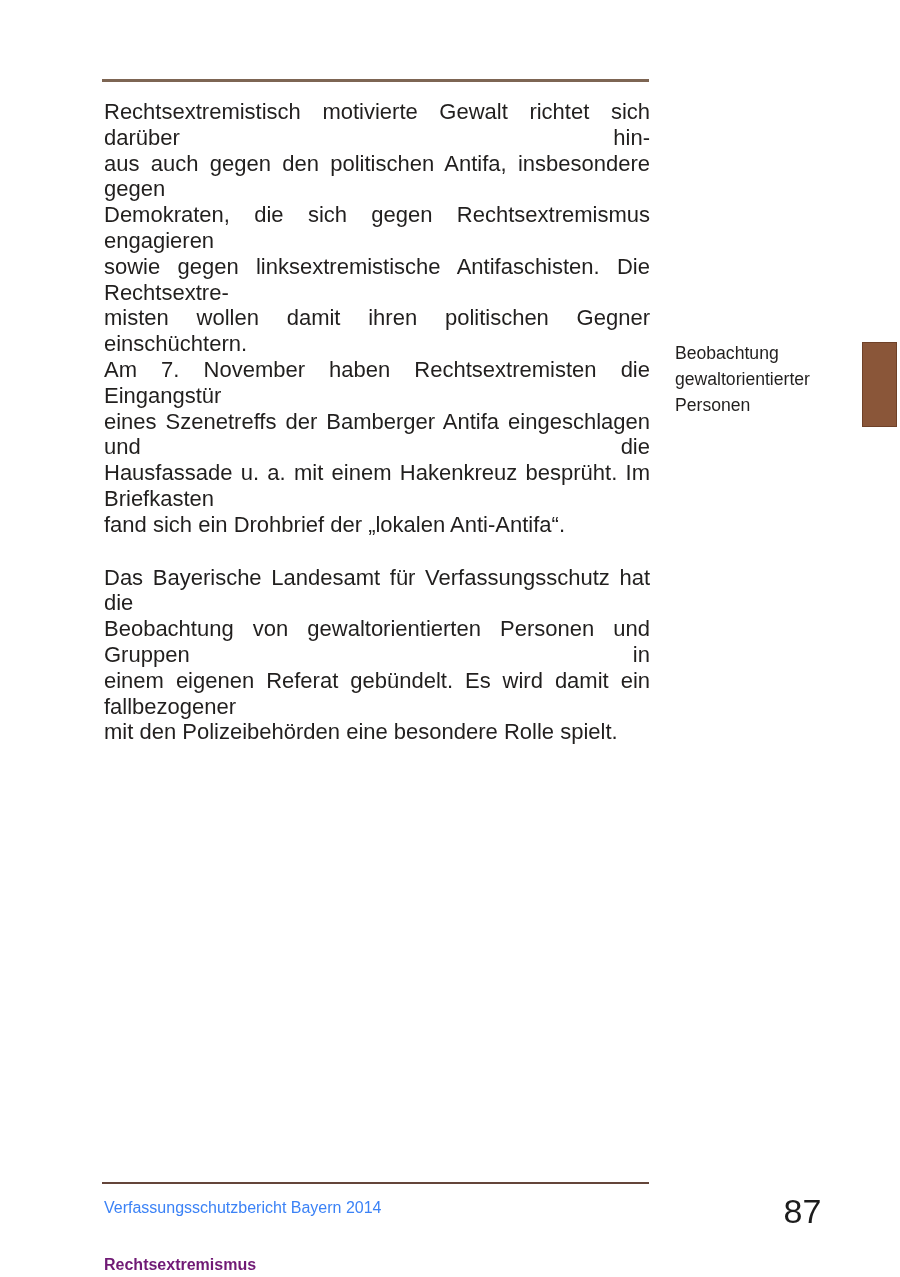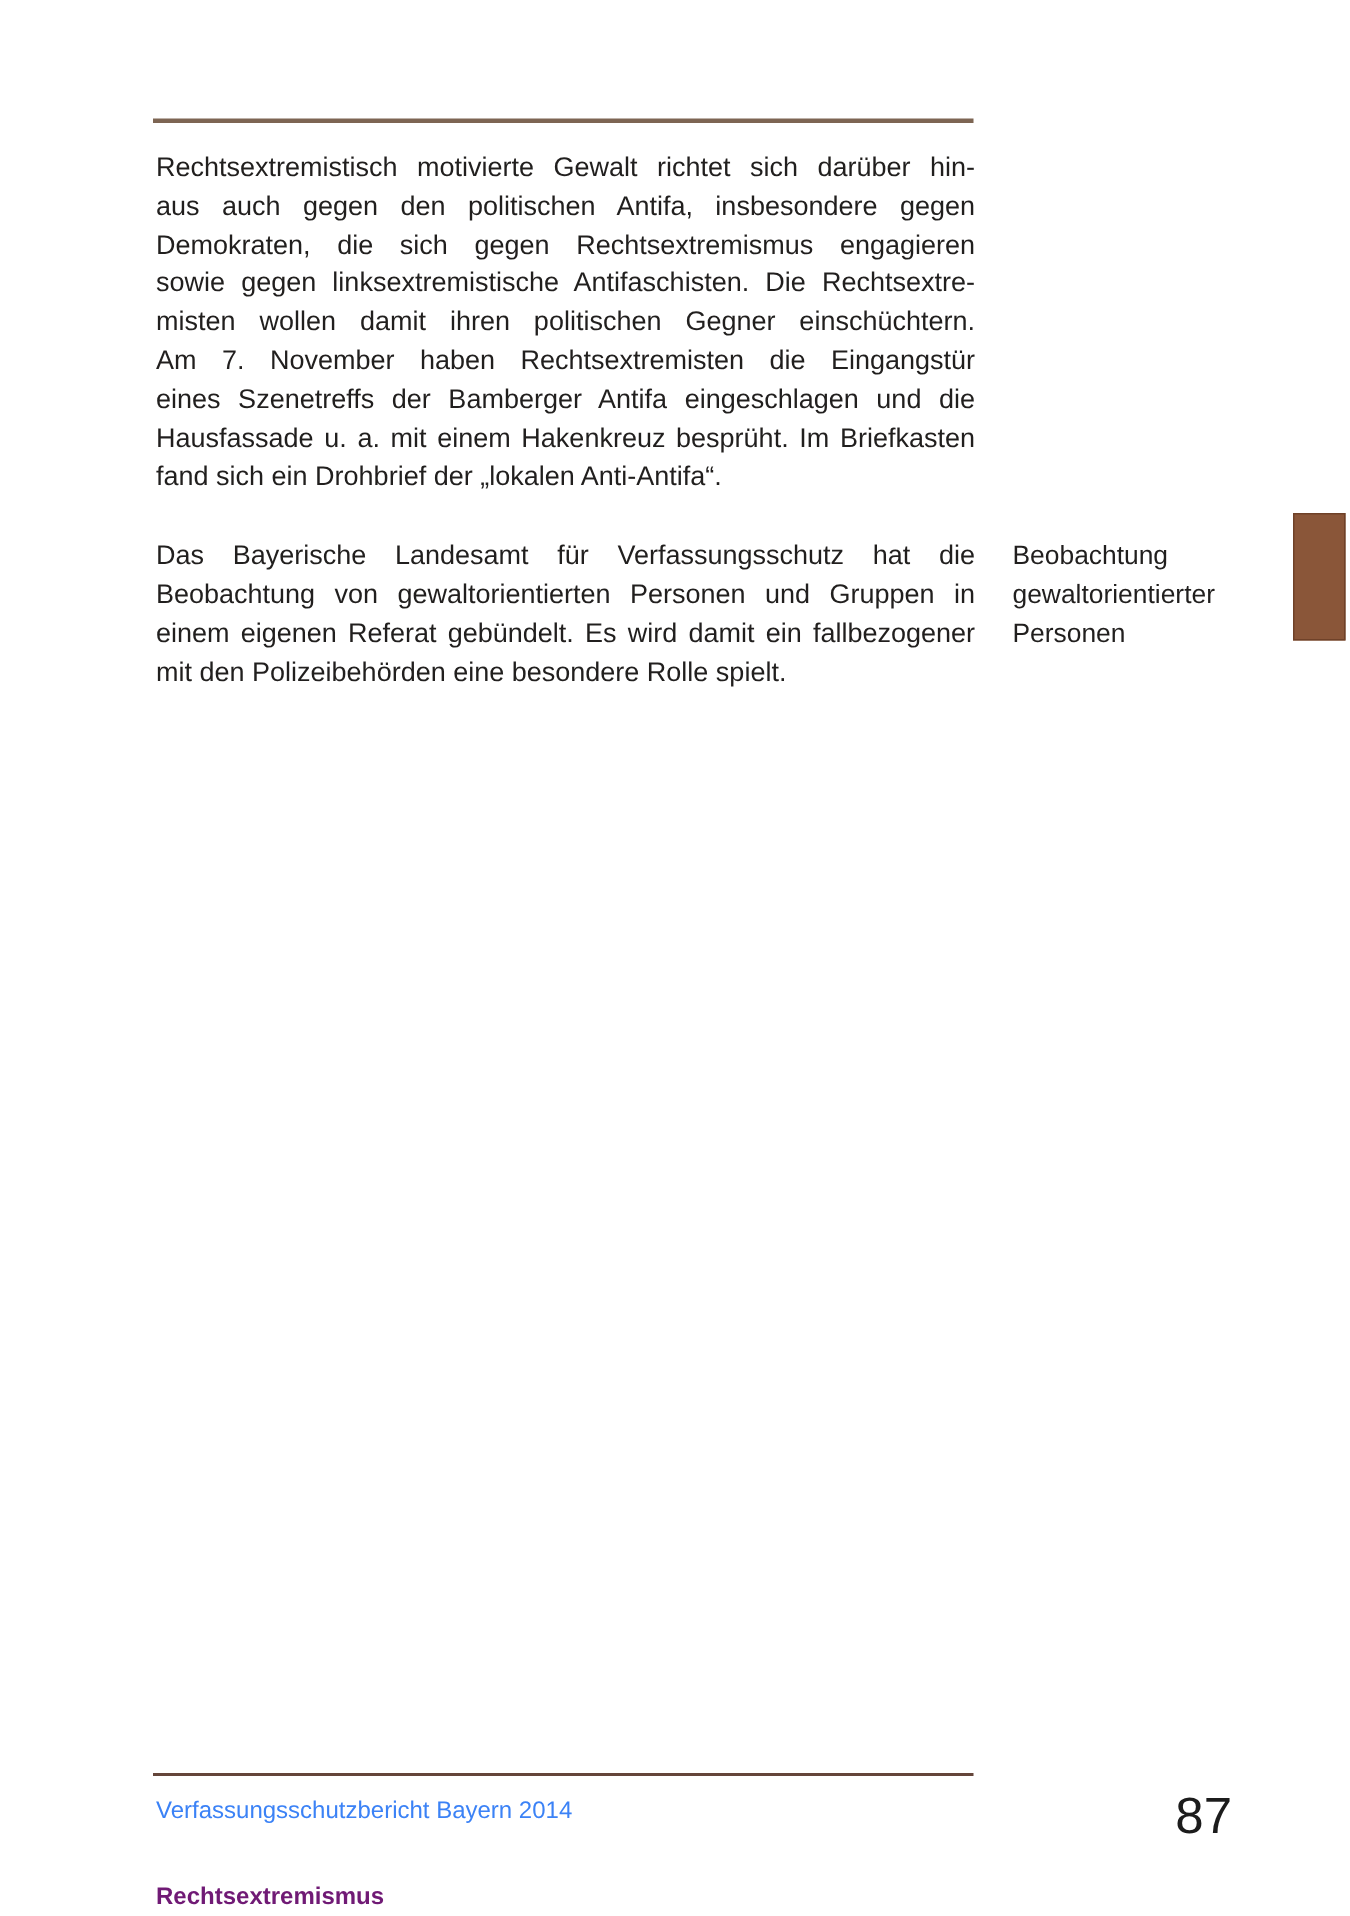--- a/index.html
+++ b/index.html
@@ -15,33 +15,33 @@
 
   
   .rule { position: absolute; }
   .top-rule    { left: 102px; top: 79px;   width: 547px; height: 3px; background: #7d6553; }
   .footer-rule { left: 102px; top: 1182px; width: 547px; height: 2px; background: #64453a; }
 
   
   .body-column {
     position: absolute;
     left: 104px; top: 99px; width: 546px;
-    font-size: 18px;
+    font-size: 22px;
     line-height: 25.8px;
     color: #211f1e;
   }
   .para { display: block; }
   .para + .para { margin-top: 27px; }
   .jl { display: block; text-align: justify; text-align-last: justify; text-justify: inter-word; }
   .ll { display: block; text-align: left; }
 
   
   .margin-note {
     position: absolute;
-    left: 675px; top: 358px; width: 175px;
+    left: 675px; top: 341px; width: 175px;
     font-size: 17.6px;
     line-height: 25.8px;
     color: #211f1e;
   }
   .margin-note .line { display: block; }
 
   
   .margin-marker {
     position: absolute;
     left: 862px; top: 342px; width: 35px; height: 85px;

